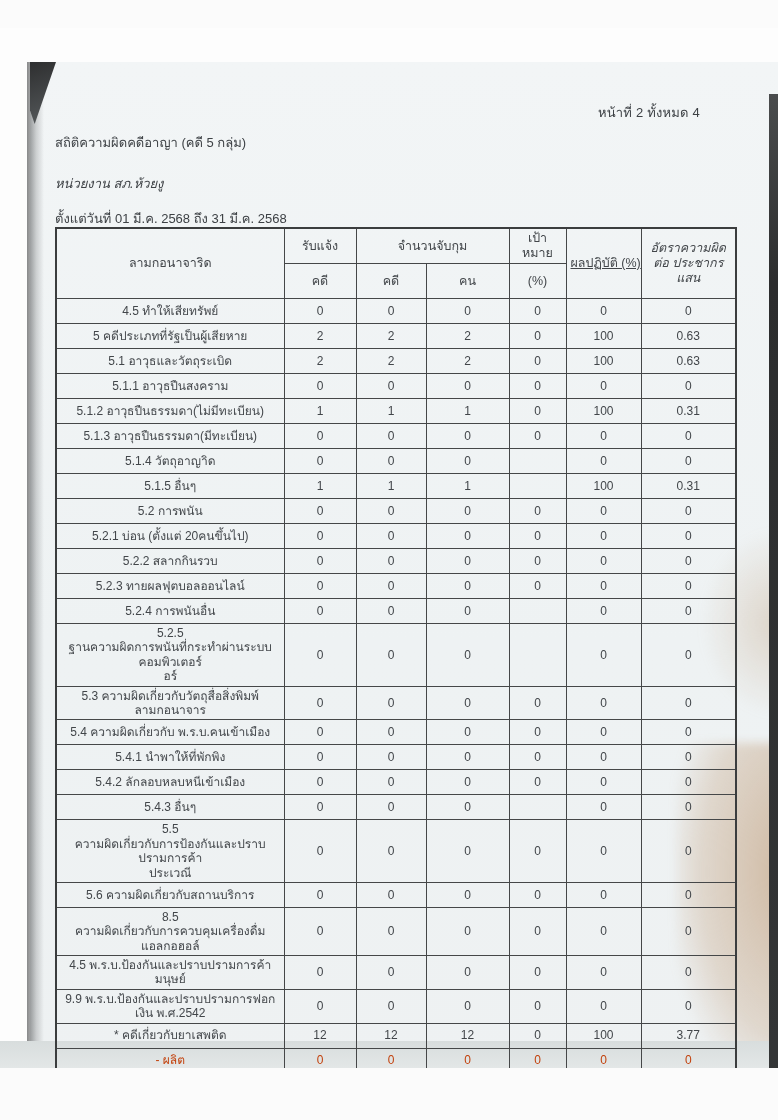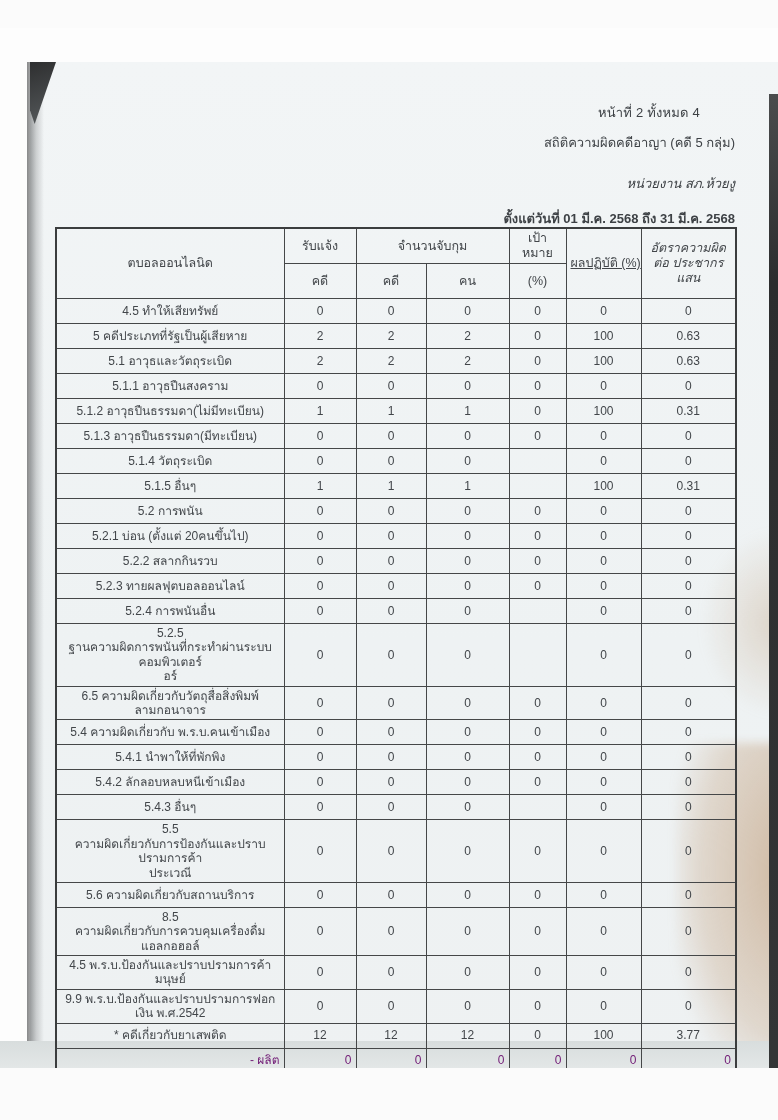--- a/index.html
+++ b/index.html
@@ -56,25 +56,25 @@
   .stain-bottom {
     left: 660px; top: 1035px; width: 140px; height: 90px;
     background: radial-gradient(ellipse at 60% 50%, rgba(164,124,88,0.45), rgba(164,124,88,0) 75%);
   }
   .page-indicator {
     position: absolute; top: 74px; left: 598px;
     font-size: 13px; letter-spacing: 0.2px;
   }
   .doc-title, .doc-unit, .doc-dates {
     position: absolute; left: 55px; width: 680px;
-    text-align: right; font-size: 13px;
+    text-align: left; font-size: 13px;
   }
   .doc-title { top: 104px; }
   .doc-unit  { top: 145px; font-style: italic; }
-  .doc-dates { top: 180px; font-weight: bold; }
+  .doc-dates { top: 180px; }
   table.offense {
     position: absolute; left: 55px; top: 199px;
     width: 680px;
     border-collapse: collapse; table-layout: fixed;
     font-size: 12px; color: #42464a;
     background: transparent;
     border: 2px solid #3b3d3e;
   }
   table.offense th, table.offense td {
     border: 1px solid #454748;
@@ -84,21 +84,21 @@
     vertical-align: middle;
     line-height: 1.2;
   }
   table.offense thead th { height: 30px; font-size: 12.5px; }
   table.offense td { height: 20px; }
   td.lbl {
     text-align: left; padding-left: 8px;
     white-space: pre-line;
     line-height: 1.45;
   }
-  tr.muted td { color: #701a75; text-align: right; }
+  tr.muted td { color: #c2410c; }
   th.nowrap { white-space: nowrap; font-size: 11.5px; text-decoration: underline; }
   th.rate-head { font-size: 12px; line-height: 1.4; font-style: italic; }
 </style>
 </head>
 <body>
 
 <div class="scan">
   <div class="paper"></div>
   <div class="top-right-wedge"></div>
   <div class="left-shadow"></div>
@@ -119,21 +119,21 @@
       <col style="width:228px">
         <col style="width:72px">
         <col style="width:70px">
       <col style="width:83px">
         <col style="width:57px">
         <col style="width:75px">
         <col style="width:95px">
     </colgroup>
     <thead>
       <tr>
-        <th rowspan="2">ตบอลออนไลนิด</th>
+        <th rowspan="2">ลามกอนาจาริด</th>
         <th>รับแจ้ง</th>
         <th colspan="2">จำนวนจับกุม</th>
         <th>เป้าหมาย</th>
         <th rowspan="2" class="nowrap">ผลปฏิบัติ (%)</th>
         <th rowspan="2" class="rate-head">อัตราความผิดต่อ ประชากรแสน</th>
       </tr>
       <tr>
         <th>คดี</th>
         <th>คดี</th>
         <th>คน</th>
@@ -189,21 +189,21 @@
         <tr>
           <td class="lbl">5.1.3 อาวุธปืนธรรมดา(มีทะเบียน)</td>
           <td>0</td>
           <td>0</td>
           <td>0</td>
           <td>0</td>
           <td>0</td>
           <td>0</td>
         </tr>
         <tr>
-          <td class="lbl">5.1.4 วัตถุระเบิด</td>
+          <td class="lbl">5.1.4 วัตถุอาญาิด</td>
           <td>0</td>
           <td>0</td>
           <td>0</td>
           <td></td>
           <td>0</td>
           <td>0</td>
         </tr>
         <tr>
           <td class="lbl">5.1.5 อื่นๆ</td>
           <td>1</td>
@@ -263,21 +263,21 @@
 ฐานความผิดการพนันที่กระทำผ่านระบบคอมพิวเตอร์
 อร์</td>
           <td>0</td>
           <td>0</td>
           <td>0</td>
           <td></td>
           <td>0</td>
           <td>0</td>
         </tr>
         <tr>
-          <td class="lbl">6.5 ความผิดเกี่ยวกับวัตถุสื่อสิ่งพิมพ์
+          <td class="lbl">5.3 ความผิดเกี่ยวกับวัตถุสื่อสิ่งพิมพ์
 ลามกอนาจาร</td>
           <td>0</td>
           <td>0</td>
           <td>0</td>
           <td>0</td>
           <td>0</td>
           <td>0</td>
         </tr>
         <tr>
           <td class="lbl">5.4 ความผิดเกี่ยวกับ พ.ร.บ.คนเข้าเมือง</td>

